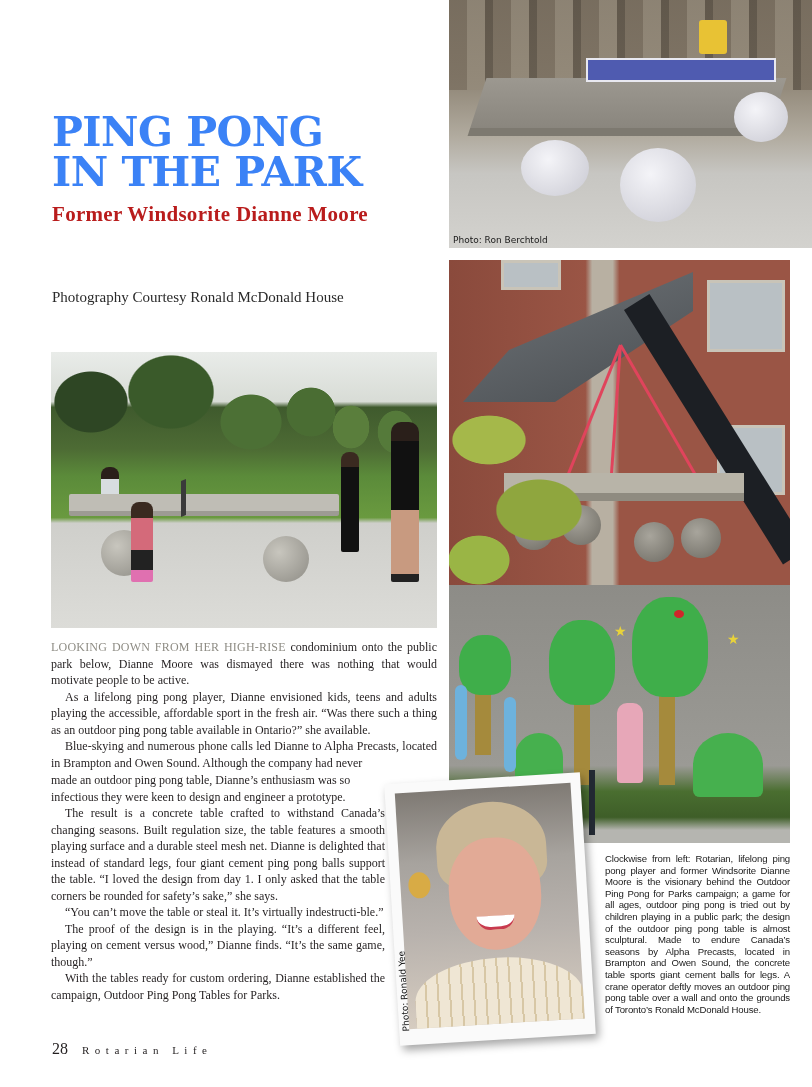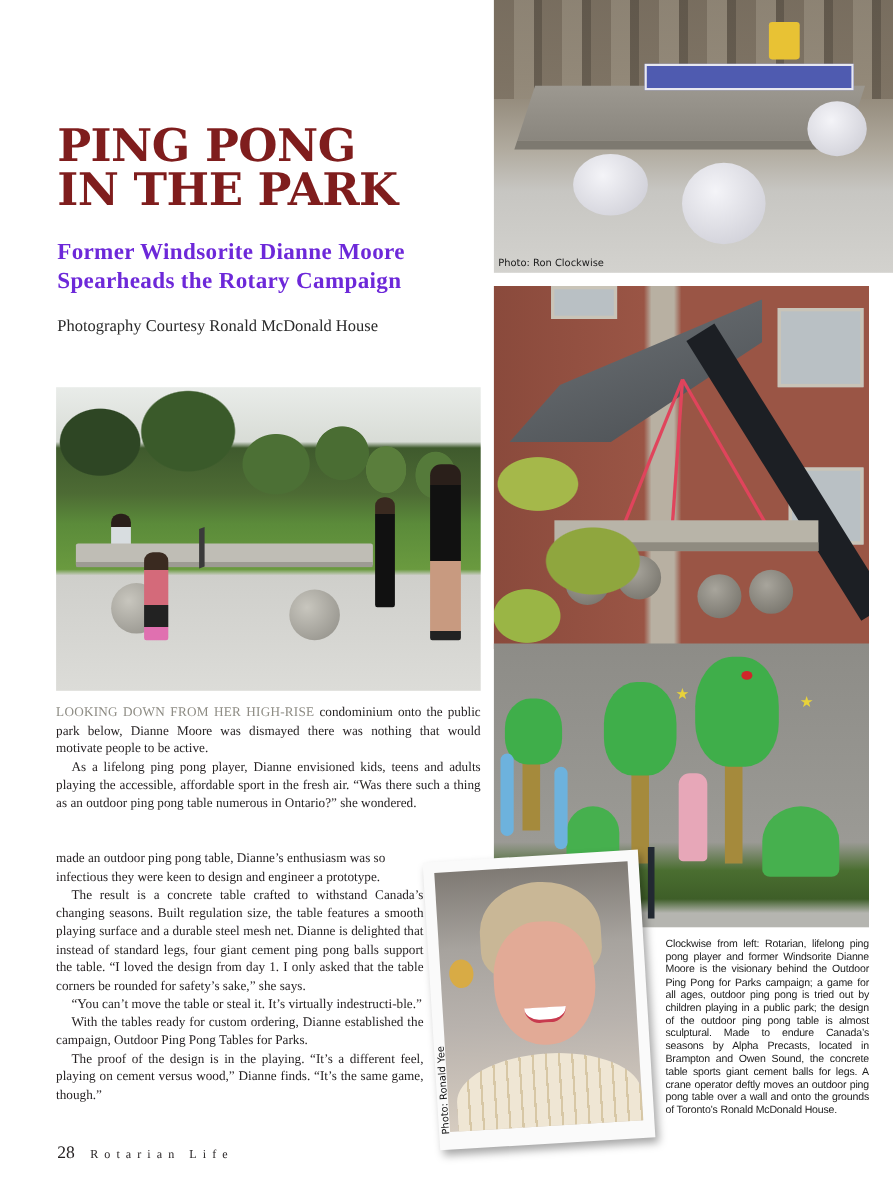--- a/index.html
+++ b/index.html
@@ -3,27 +3,27 @@
 <meta charset="utf-8">
 <style>
   * { box-sizing: border-box; margin: 0; padding: 0; }
   html, body { width: 812px; height: 1087px; background: #ffffff; overflow: hidden; }
   body { position: relative; font-family: "Liberation Serif", "DejaVu Serif", serif; color: #231f20; }
 
   .title {
     position: absolute; left: 52px; top: 112px; width: 380px;
     font-family: "DejaVu Serif", "Liberation Serif", serif;
     font-weight: bold; font-size: 41px; line-height: 40px;
-    color: #7f1d1d; letter-spacing: -0.5px;
+    color: #3b82f6; letter-spacing: -0.5px;
   }
   .title span { display: block; }
 
   .subtitle {
-    position: absolute; left: 52px; top: 215px; width: 380px;
-    font-size: 21px; line-height: 27px; color: #6d28d9; letter-spacing: 0.3px;
+    position: absolute; left: 52px; top: 201px; width: 380px;
+    font-size: 21px; line-height: 27px; color: #b91c1c; letter-spacing: 0.3px;
   }
   .subtitle span { display: block; }
 
   .credits {
     position: absolute; left: 52px; top: 287px; width: 380px;
     font-size: 15px; line-height: 21px; color: #2a2a2a;
   }
   .credits span { display: block; }
 
   .photo {
@@ -143,36 +143,35 @@
 </head>
 <body>
 
 <h1 class="title">
   <span>PING PONG</span>
   <span>IN THE PARK</span>
 </h1>
 
 <h2 class="subtitle">
   <span>Former Windsorite Dianne Moore</span>
-  <span>Spearheads the Rotary Campaign</span>
 </h2>
 
 <div class="credits">
   <span>Photography Courtesy Ronald McDonald House</span>
 </div>
 
 <div class="photo factory-photo">
   <div class="shelves"></div>
   <div class="drum"></div>
   <div class="tabletop"></div>
   <div class="net"></div>
   <div class="ball" style="left:72px;top:140px;width:68px;height:56px;"></div>
   <div class="ball" style="left:171px;top:148px;width:76px;height:74px;"></div>
   <div class="ball" style="left:285px;top:92px;width:54px;height:50px;"></div>
-  <span class="photo-credit" style="left:4px;top:235px;">Photo: Ron Clockwise</span>
+  <span class="photo-credit" style="left:4px;top:235px;">Photo: Ron Berchtold</span>
 </div>
 
 <div class="photo park-photo">
   <div class="trees"></div>
   <div class="kid3"></div>
   <div class="table-top"></div>
   <div class="net"></div>
   <div class="ball" style="left:50px;top:178px;"></div>
   <div class="ball" style="left:212px;top:184px;"></div>
   <div class="kid1"></div>
@@ -221,29 +220,30 @@
     <div class="jacket"></div>
     <div class="hair"></div>
     <div class="face"></div>
     <div class="smile"></div>
   </div>
   <span class="photo-credit-vert">Photo: Ronald Yee</span>
 </div>
 
 <div class="body-text wide">
   <p class="first"><span class="lead-caps">LOOKING DOWN FROM HER HIGH-RISE</span><span> condominium onto the public park below, Dianne Moore was dismayed there was nothing that would motivate people to be active.</span></p>
-  <p>As a lifelong ping pong player, Dianne envisioned kids, teens and adults playing the accessible, affordable sport in the fresh air. “Was there such a thing as an outdoor ping pong table numerous in Ontario?” she wondered.</p>
+  <p>As a lifelong ping pong player, Dianne envisioned kids, teens and adults playing the accessible, affordable sport in the fresh air. “Was there such a thing as an outdoor ping pong table available in Ontario?” she available.</p>
+  <p>Blue-skying and numerous phone calls led Dianne to Alpha Precasts, located in Brampton and Owen Sound. Although the company had never</p>
 </div>
 
 <div class="body-text narrow" style="top:772px;">
   <p class="first" style="text-align:left;">made an outdoor ping pong table, Dianne’s enthusiasm was so infectious they were keen to design and engineer a prototype.</p>
   <p>The result is a concrete table crafted to withstand Canada’s changing seasons. Built regulation size, the table features a smooth playing surface and a durable steel mesh net. Dianne is delighted that instead of standard legs, four giant cement ping pong balls support the table. “I loved the design from day 1. I only asked that the table corners be rounded for safety’s sake,” she says.</p>
   <p>“You can’t move the table or steal it. It’s virtually indestructi-ble.”</p>
+  <p>The proof of the design is in the playing. “It’s a different feel, playing on cement versus wood,” Dianne finds. “It’s the same game, though.”</p>
   <p>With the tables ready for custom ordering, Dianne established the campaign, Outdoor Ping Pong Tables for Parks.</p>
-  <p>The proof of the design is in the playing. “It’s a different feel, playing on cement versus wood,” Dianne finds. “It’s the same game, though.”</p>
 </div>
 
 <p class="caption">Clockwise from left: Rotarian, lifelong ping pong player and former Windsorite Dianne Moore is the visionary behind the Outdoor Ping Pong for Parks campaign; a game for all ages, outdoor ping pong is tried out by children playing in a public park; the design of the outdoor ping pong table is almost sculptural. Made to endure Canada’s seasons by Alpha Precasts, located in Brampton and Owen Sound, the concrete table sports giant cement balls for legs. A crane operator deftly moves an outdoor ping pong table over a wall and onto the grounds of Toronto’s Ronald McDonald House.</p>
 
 <div class="folio">
   <span class="num">28</span>
   <span class="mag">Rotarian Life</span>
 </div>
 
 </body></html>

